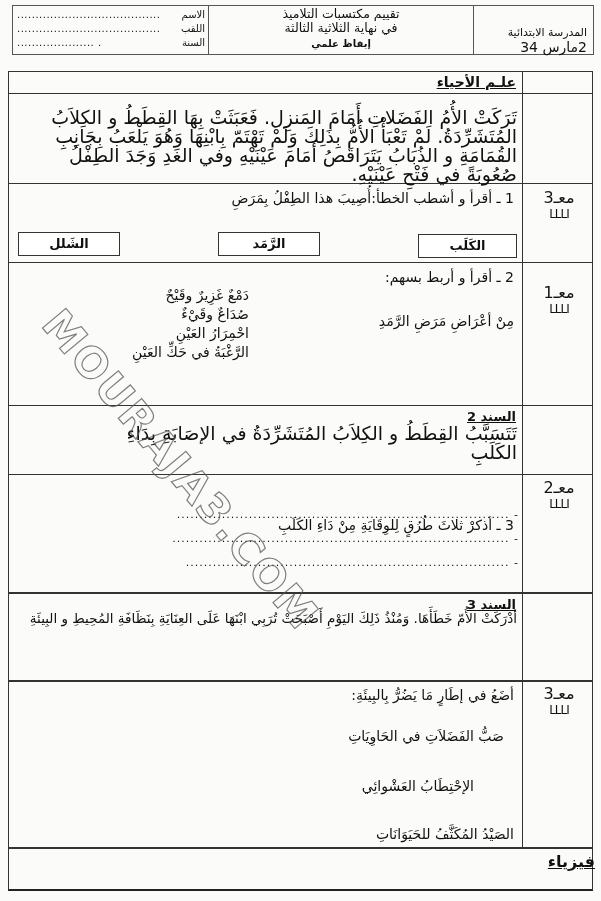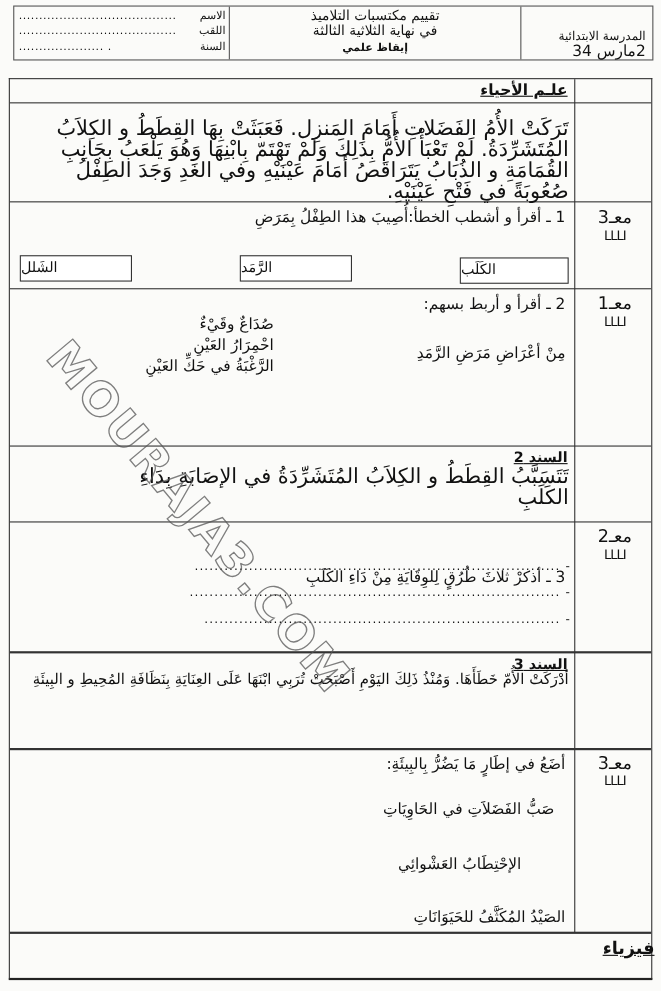--- a/index.html
+++ b/index.html
@@ -28,21 +28,21 @@
   .vdiv { position:absolute; left:513px; top:0; width:1px; height:776px; background:#333; }
   .hrow { position:absolute; left:0; width:583px; height:1px; background:#333; }
 
   .subject-title { font-weight:bold; font-size:14px; text-decoration:underline; }
   .sanad { font-weight:bold; font-size:13px; text-decoration:underline; }
   .para { font-size:19px; line-height:19px; }
   .q { font-size:14px; line-height:18px; }
   .mark { position:absolute; font-size:13px; line-height:16px; text-align:center; width:40px; }
   .mark .num { font-size:16px; }
   .mark .boxes { letter-spacing:-1px; font-size:12px; }
-  .opt { position:absolute; height:22px; border:1px solid #333; font-size:13px; line-height:22px; background:#fff; }
+  .opt { position:absolute; height:22px; border:1px solid #333; font-size:13px; text-align:center; line-height:22px; background:#fff;font-weight:bold; }
   .dotline { position:absolute; font-size:11px; letter-spacing:1px; overflow:hidden; white-space:nowrap; }
   .watermark {
     position:absolute; left:70px; top:300px; width:330px;
     transform:rotate(50deg); transform-origin:left top;
     font-size:42px; font-weight:bold; color:transparent;
     -webkit-text-stroke:1.2px #555; opacity:0.75; letter-spacing:2px;
     font-family:"DejaVu Sans", sans-serif;
   }
 </style>
 </head>
@@ -94,26 +94,27 @@
   <div class="abs rtl q" style="left:150px; top:117px; width:355px;">1 ـ أقرأ و أشطب الخطأ:أُصِيبَ هذا الطِفْلُ بِمَرَضِ</div>
   <div class="mark" style="left:530px; top:118px;">
     <div class="num">معـ3</div>
     <div class="boxes">LLLI</div>
   </div>
   <div class="opt" style="left:409px; top:162px; width:97px;">الكَلَب</div>
   <div class="opt" style="left:209px; top:160px; width:100px;">الرَّمَد</div>
   <div class="opt" style="left:9px; top:160px; width:100px;">الشَلل</div>
 
   <div class="abs rtl q" style="left:250px; top:196px; width:255px;">2 ـ أقرأ و أربط بسهم:</div>
-  <div class="mark" style="left:530px; top:196px;">
+  <div class="mark" style="left:530px; top:213px;">
     <div class="num">معـ1</div>
     <div class="boxes">LLLI</div>
   </div>
   <div class="abs rtl q" style="left:300px; top:240px; width:205px;">مِنْ أعْرَاضِ مَرَضِ الرَّمَدِ</div>
   <div class="abs rtl q" style="left:80px; top:214px; width:160px; line-height:19px;">
+    <div>دَمْعٌ غَزِيرٌ وقَيْحٌ</div>
     <div>صُدَاعٌ وقَيْءٌ</div>
     <div>احْمِرَارُ العَيْنِ</div>
     <div>الرَّغْبَةُ في حَكِّ العَيْنِ</div>
   </div>
 
   <div class="abs rtl sanad" style="left:300px; top:337px; width:207px;">السند 2</div>
   <div class="abs rtl para" style="left:80px; top:352px; width:428px;">تَتَسَبَّبُ القِطَطُ و الكِلاَبُ المُتَشَرِّدَةُ في الإصَابَةِ بِدَاءِ الكَلَبِ</div>
 
   <div class="abs rtl q" style="left:150px; top:407px; width:355px;margin-top:37px;">3 ـ أذكرْ ثلاثَ طُرُقٍ لِلوِقَايَةِ مِنْ دَاءِ الكَلَبِ</div>
   <div class="mark" style="left:530px; top:408px;">

